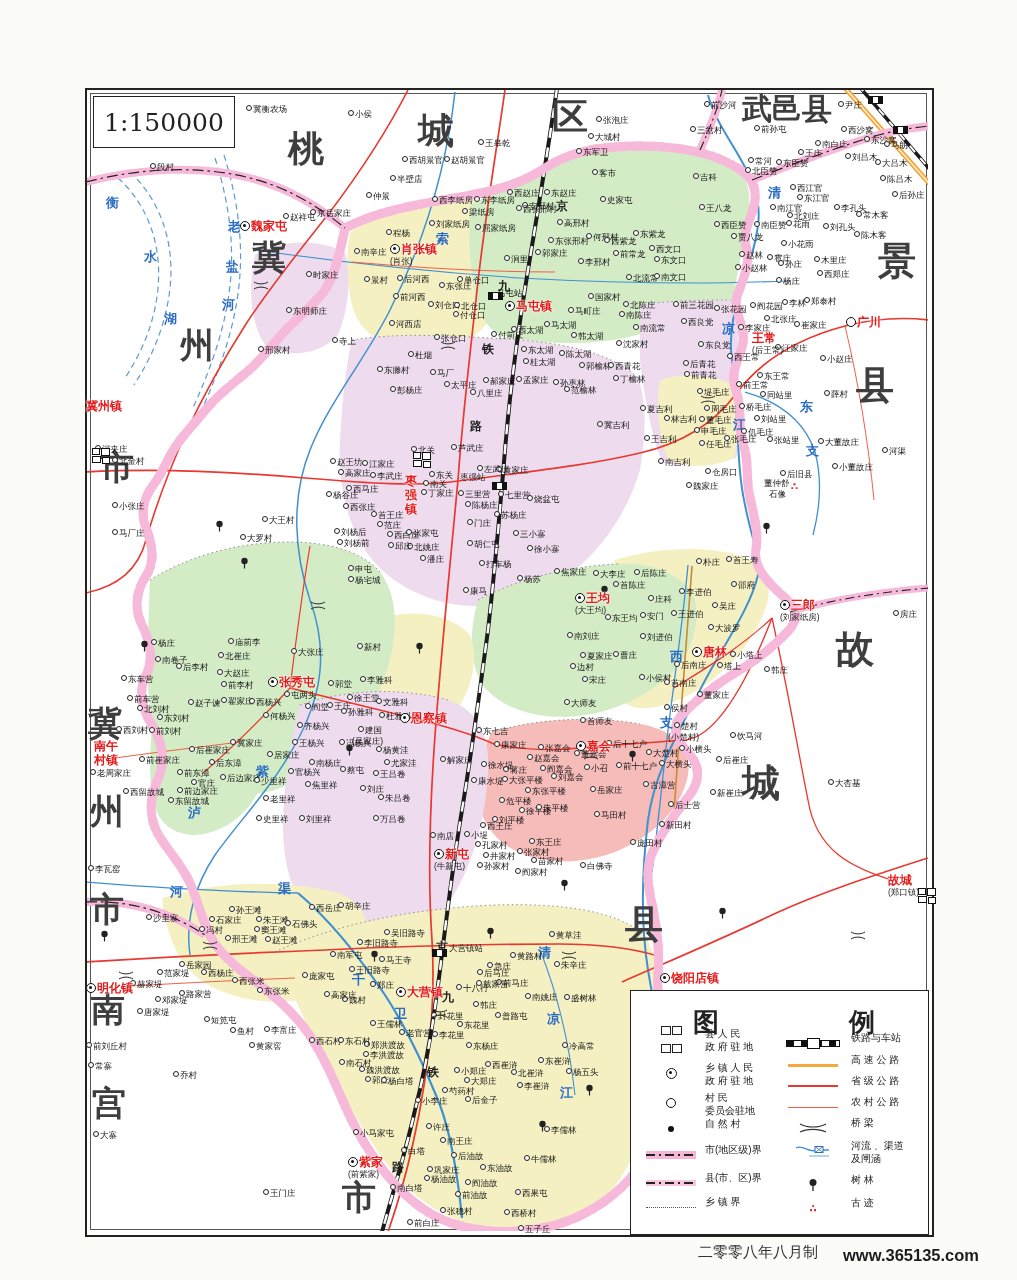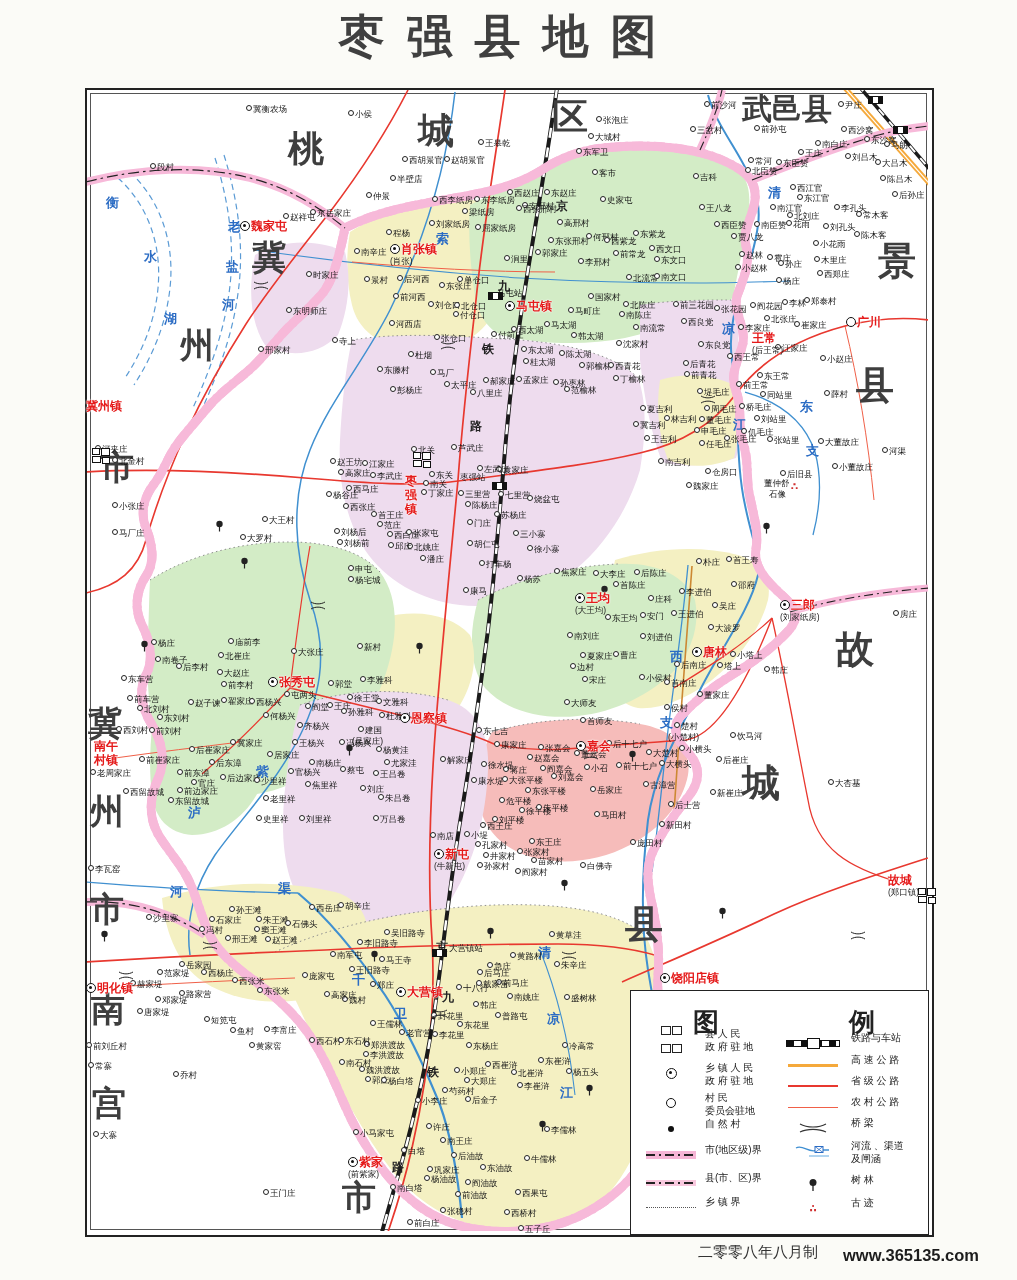--- a/index.html
+++ b/index.html
@@ -64,21 +64,20 @@
   .railsym i{position:absolute;left:20px;top:-2.5px;width:11px;height:9px;border:1.1px solid #111;background:#fff;}
   #made-date{position:absolute;left:698px;top:1243px;font-size:15px;color:#333;
        font-family:"DejaVu Serif",serif;z-index:25;}
   #watermark{position:absolute;left:843px;top:1246px;font-size:16.5px;font-weight:700;color:#1c1c1c;z-index:25;}
 </style>
 </head>
 <body>
 
 <div id="page">
 
-  <div id="map-title">枣强县地图</div>
 
   <div id="frame"></div>
 
   <svg id="geo" width="1017" height="1280">
     <defs>
       <clipPath id="clipf">
           <rect x="87" y="90" width="841" height="1141"></rect>
         </clipPath>
     </defs>
     <g clip-path="url(#clipf)">
@@ -171,20 +170,23 @@
         <path stroke="#f7b9d9" stroke-width="8" d="M86,902 C130,900 170,912 205,935"></path>
         <path stroke="#222" stroke-width="1.2" stroke-dasharray="11,4,2.5,4" d="M86,902 C130,900 170,912 205,935"></path>
         <path stroke="#f7b9d9" stroke-width="7" d="M658,1132 C678,1166 698,1200 710,1232"></path>
         <path stroke="#222" stroke-width="1.1" stroke-dasharray="9,4,2,4" d="M658,1132 C678,1166 698,1200 710,1232"></path>
       </g>
     </g>
   </svg>
 
   <div id="frame-inner"></div>
 
+  <div id="scalebox">
+    <span>1:150000</span>
+  </div>
 
   <div id="lbl">
       <span class="vl" style="left:150px;top:163px"><i class="c"></i>段村</span>
       <span class="vl" style="left:246px;top:105px"><i class="c"></i>冀衡农场</span>
       <span class="vl" style="left:348px;top:110px"><i class="c"></i>小侯</span>
       <span class="vl" style="left:478px;top:139px"><i class="c"></i>王皋乾</span>
       <span class="vl" style="left:588px;top:133px"><i class="c"></i>大城村</span>
       <span class="vl" style="left:576px;top:148px"><i class="c"></i>东军卫</span>
       <span class="vl" style="left:596px;top:116px"><i class="c"></i>张泡庄</span>
       <span class="vl" style="left:592px;top:169px"><i class="c"></i>客市</span>
@@ -223,21 +225,21 @@
       <span class="vl" style="left:767px;top:254px"><i class="c"></i>雹庄</span>
       <span class="vl" style="left:778px;top:260px"><i class="c"></i>孙庄</span>
       <span class="vl" style="left:776px;top:277px"><i class="c"></i>杨庄</span>
       <span class="vl" style="left:814px;top:256px"><i class="c"></i>木里庄</span>
       <span class="vl" style="left:817px;top:270px"><i class="c"></i>西郑庄</span>
       <span class="vl" style="left:790px;top:184px"><i class="c"></i>西江官</span>
       <span class="vl" style="left:797px;top:194px"><i class="c"></i>东江官</span>
       <span class="vl" style="left:770px;top:204px"><i class="c"></i>南江官</span>
       <span class="vl" style="left:787px;top:212px"><i class="c"></i>北刘庄</span>
       <span class="vl" style="left:786px;top:220px"><i class="c"></i>花雨</span>
-      <span class="vl" style="left:813px;top:240px"><i class="c"></i>小花雨</span>
+      <span class="vl" style="left:781px;top:240px"><i class="c"></i>小花雨</span>
       <span class="vl" style="left:386px;top:229px"><i class="c"></i>程杨</span>
       <span class="vl" style="left:354px;top:248px"><i class="c"></i>南辛庄</span>
       <span class="vl" style="left:432px;top:196px"><i class="c"></i>西李纸房</span>
       <span class="vl" style="left:474px;top:196px"><i class="c"></i>东李纸房</span>
       <span class="vl" style="left:462px;top:208px"><i class="c"></i>梁纸房</span>
       <span class="vl" style="left:429px;top:220px"><i class="c"></i>刘家纸房</span>
       <span class="vl" style="left:475px;top:224px"><i class="c"></i>屈家纸房</span>
       <span class="vl" style="left:522px;top:202px"><i class="c"></i>安邢村</span>
       <span class="vl" style="left:507px;top:189px"><i class="c"></i>西赵庄</span>
       <span class="vl" style="left:544px;top:189px"><i class="c"></i>东赵庄</span>
@@ -316,21 +318,21 @@
       <span class="vl" style="left:699px;top:416px"><i class="c"></i>董毛庄</span>
       <span class="vl" style="left:694px;top:427px"><i class="c"></i>申毛庄</span>
       <span class="vl" style="left:699px;top:440px"><i class="c"></i>任毛庄</span>
       <span class="vl" style="left:754px;top:415px"><i class="c"></i>刘站里</span>
       <span class="vl" style="left:741px;top:428px"><i class="c"></i>仉毛庄</span>
       <span class="vl" style="left:767px;top:436px"><i class="c"></i>张站里</span>
       <span class="vl" style="left:724px;top:435px"><i class="c"></i>张毛庄</span>
       <span class="vl" style="left:640px;top:405px"><i class="c"></i>夏吉利</span>
       <span class="vl" style="left:664px;top:415px"><i class="c"></i>林吉利</span>
       <span class="vl" style="left:644px;top:435px"><i class="c"></i>王吉利</span>
-      <span class="vl" style="left:633px;top:421px"><i class="c"></i>冀吉利</span>
+      <span class="vl" style="left:597px;top:421px"><i class="c"></i>冀吉利</span>
       <span class="vl" style="left:658px;top:458px"><i class="c"></i>南吉利</span>
       <span class="vl" style="left:705px;top:468px"><i class="c"></i>仓房口</span>
       <span class="vl" style="left:686px;top:482px"><i class="c"></i>魏家庄</span>
       <span class="vl" style="left:818px;top:438px"><i class="c"></i>大董故庄</span>
       <span class="vl" style="left:832px;top:463px"><i class="c"></i>小董故庄</span>
       <span class="vl" style="left:882px;top:447px"><i class="c"></i>河渠</span>
       <span class="vl" style="left:780px;top:470px"><i class="c"></i>后旧县</span>
       <span class="vl" style="left:764px;top:479px">董仲舒</span>
       <span class="vl" style="left:769px;top:490px">石像</span>
       <span class="vl" style="left:893px;top:610px"><i class="c"></i>房庄</span>
@@ -466,21 +468,21 @@
       <span class="vl" style="left:449px;top:944px">大营镇站</span>
       <span class="vl" style="left:330px;top:951px"><i class="c"></i>南军屯</span>
       <span class="vl" style="left:379px;top:956px"><i class="c"></i>马王寺</span>
       <span class="vl" style="left:510px;top:952px"><i class="c"></i>黄路村</span>
       <span class="vl" style="left:487px;top:962px"><i class="c"></i>急庄</span>
       <span class="vl" style="left:349px;top:966px"><i class="c"></i>王旧路寺</span>
       <span class="vl" style="left:477px;top:969px"><i class="c"></i>后马庄</span>
       <span class="vl" style="left:496px;top:979px"><i class="c"></i>前马庄</span>
       <span class="vl" style="left:370px;top:981px"><i class="c"></i>郑庄</span>
       <span class="vl" style="left:456px;top:984px"><i class="c"></i>十八行</span>
-      <span class="vl" style="left:507px;top:993px"><i class="c"></i>南姚庄</span>
+      <span class="vl" style="left:525px;top:993px"><i class="c"></i>南姚庄</span>
       <span class="vl" style="left:549px;top:931px"><i class="c"></i>黄草洼</span>
       <span class="vl" style="left:554px;top:961px"><i class="c"></i>朱辛庄</span>
       <span class="vl" style="left:564px;top:994px"><i class="c"></i>盛树林</span>
       <span class="vl" style="left:342px;top:996px"><i class="c"></i>魏村</span>
       <span class="vl" style="left:473px;top:1001px"><i class="c"></i>韩庄</span>
       <span class="vl" style="left:495px;top:1012px"><i class="c"></i>普路屯</span>
       <span class="vl" style="left:431px;top:1012px"><i class="c"></i>封花里</span>
       <span class="vl" style="left:457px;top:1021px"><i class="c"></i>东花里</span>
       <span class="vl" style="left:432px;top:1031px"><i class="c"></i>李花里</span>
       <span class="vl" style="left:476px;top:980px"><i class="c"></i>戴家营</span>

